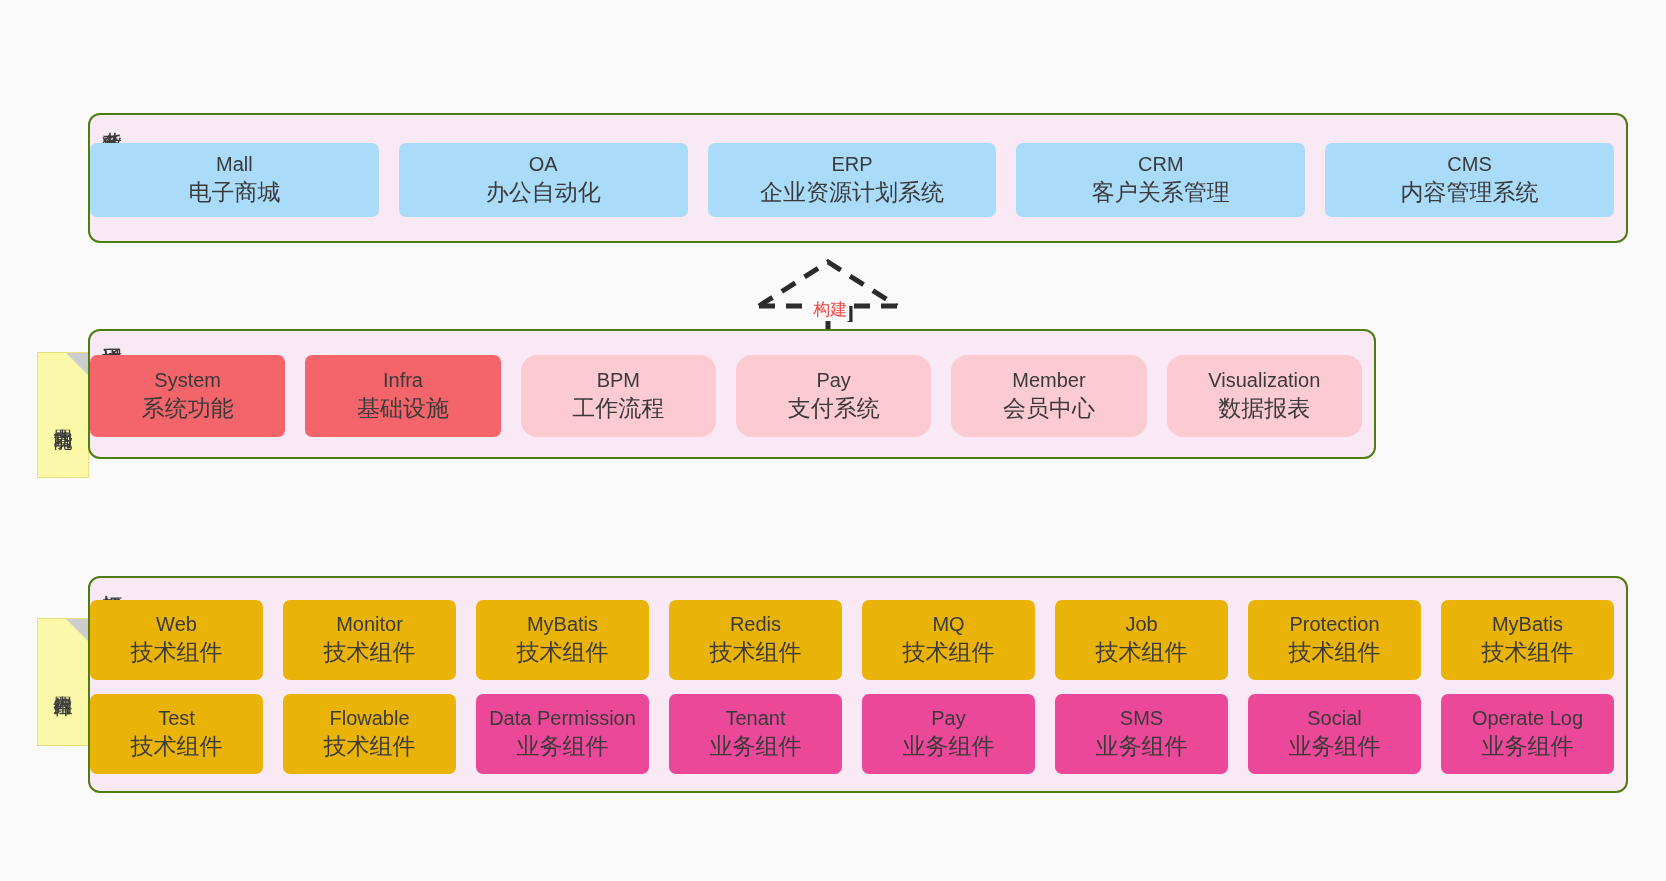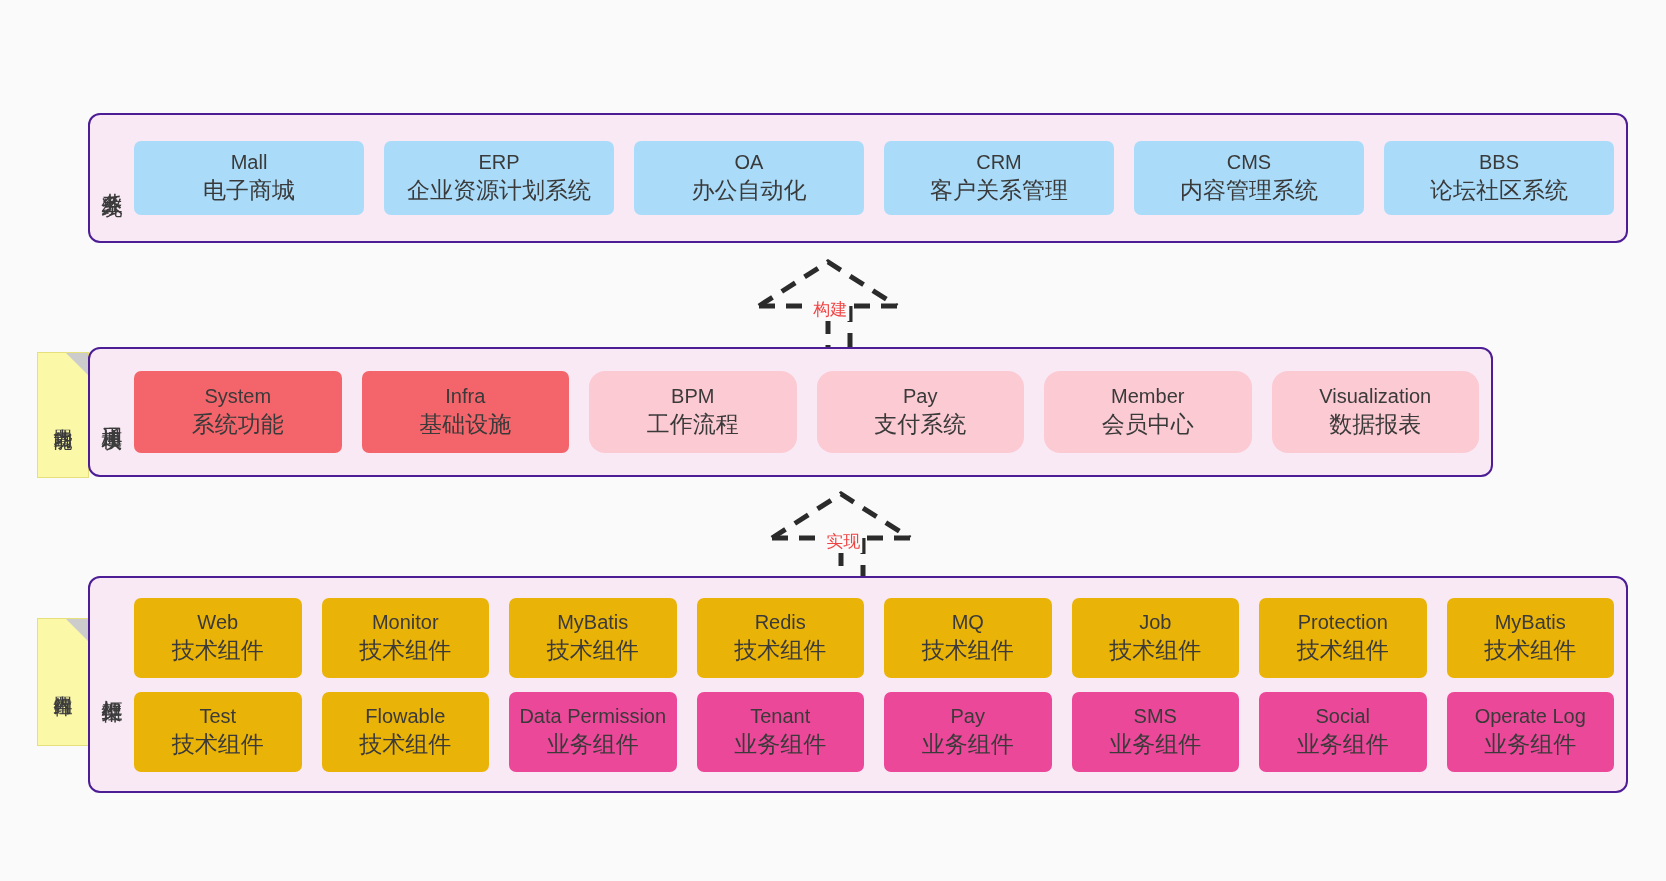--- a/index.html
+++ b/index.html
@@ -19,24 +19,25 @@
     position: relative;
     width: 1666px;
     height: 881px;
   }
 
   
   .layer {
     position: absolute;
     box-sizing: border-box;
     background: #f9e9f4;
-    border: 2px solid #4c1d95;
+    border: 2px solid #4d7c0f;
     border-radius: 12px;
     display: flex;
     align-items: stretch;
+    flex-direction: column;
   }
   .layer-title {
     flex: 0 0 auto;
     width: 44px;
     display: flex;
     align-items: center;
     justify-content: center;
     font-size: 21px;
     line-height: 1.14;
     letter-spacing: 1px;
@@ -85,22 +86,22 @@
     left: 88px;
     top: 113px;
     width: 1540px;
     height: 130px;
   }
   #layer-business .node { background: #aadcfa; height: 74px; }
 
   
   #layer-common {
     left: 88px;
-    top: 347px;
-    width: 1405px;
+    top: 329px;
+    width: 1288px;
     height: 130px;
   }
   #layer-common .node { height: 82px; }
   .node.red   { background: #f4656b; }
   .node.pink  { background: #fccad3; border-radius: 16px; }
 
   
   #layer-framework {
     left: 88px;
     top: 576px;
@@ -169,38 +170,34 @@
 
   <div class="layer" id="layer-business">
     <div class="layer-title">业务系统</div>
     <div class="layer-body">
       <div class="row">
         <div class="node">
           <span class="n-title">Mall</span>
           <span class="n-sub">电子商城</span>
         </div>
         <div class="node">
+          <span class="n-title">OA</span>
+          <span class="n-sub">办公自动化</span>
+        </div>
+        <div class="node">
           <span class="n-title">ERP</span>
           <span class="n-sub">企业资源计划系统</span>
         </div>
         <div class="node">
-          <span class="n-title">OA</span>
-          <span class="n-sub">办公自动化</span>
-        </div>
-        <div class="node">
           <span class="n-title">CRM</span>
           <span class="n-sub">客户关系管理</span>
         </div>
         <div class="node">
           <span class="n-title">CMS</span>
           <span class="n-sub">内容管理系统</span>
-        </div>
-        <div class="node">
-          <span class="n-title">BBS</span>
-          <span class="n-sub">论坛社区系统</span>
         </div>
       </div>
     </div>
   </div>
 
   <div class="arrow" id="arrow-build">
     <svg width="150" height="92" viewBox="0 0 150 92">
       <polyline points="6,50 75,6 144,50" fill="none" stroke="#2b2b2b" stroke-width="5" stroke-dasharray="16,11" stroke-linecap="butt" stroke-linejoin="miter"></polyline>
       <polyline points="6,50 75,50 75,92" fill="none" stroke="#2b2b2b" stroke-width="5" stroke-dasharray="16,11" stroke-linecap="butt"></polyline>
       <polyline points="144,50 75,50" fill="none" stroke="#2b2b2b" stroke-width="5" stroke-dasharray="16,11" stroke-linecap="butt"></polyline>
@@ -238,29 +235,20 @@
           <span class="n-sub">会员中心</span>
         </div>
         <div class="node pink">
           <span class="n-title">Visualization</span>
           <span class="n-sub">数据报表</span>
         </div>
       </div>
     </div>
   </div>
 
-  <div class="arrow" id="arrow-implement">
-    <svg width="150" height="92" viewBox="0 0 150 92">
-      <polyline points="6,50 75,6 144,50" fill="none" stroke="#2b2b2b" stroke-width="5" stroke-dasharray="16,11" stroke-linecap="butt" stroke-linejoin="miter"></polyline>
-      <polyline points="6,50 75,50 75,92" fill="none" stroke="#2b2b2b" stroke-width="5" stroke-dasharray="16,11" stroke-linecap="butt"></polyline>
-      <polyline points="144,50 75,50" fill="none" stroke="#2b2b2b" stroke-width="5" stroke-dasharray="16,11" stroke-linecap="butt"></polyline>
-      <polyline points="97,50 97,92" fill="none" stroke="#2b2b2b" stroke-width="5" stroke-dasharray="16,11" stroke-linecap="butt"></polyline>
-    </svg>
-    <span class="arrow-label">实现</span>
-  </div>
 
   <div class="sticky" id="sticky-framework">
     <span class="fold"></span>
     <span>内置组件</span>
   </div>
   <div class="layer" id="layer-framework">
     <div class="layer-title">框架组件</div>
     <div class="layer-body">
       <div class="row">
         <div class="node green">

